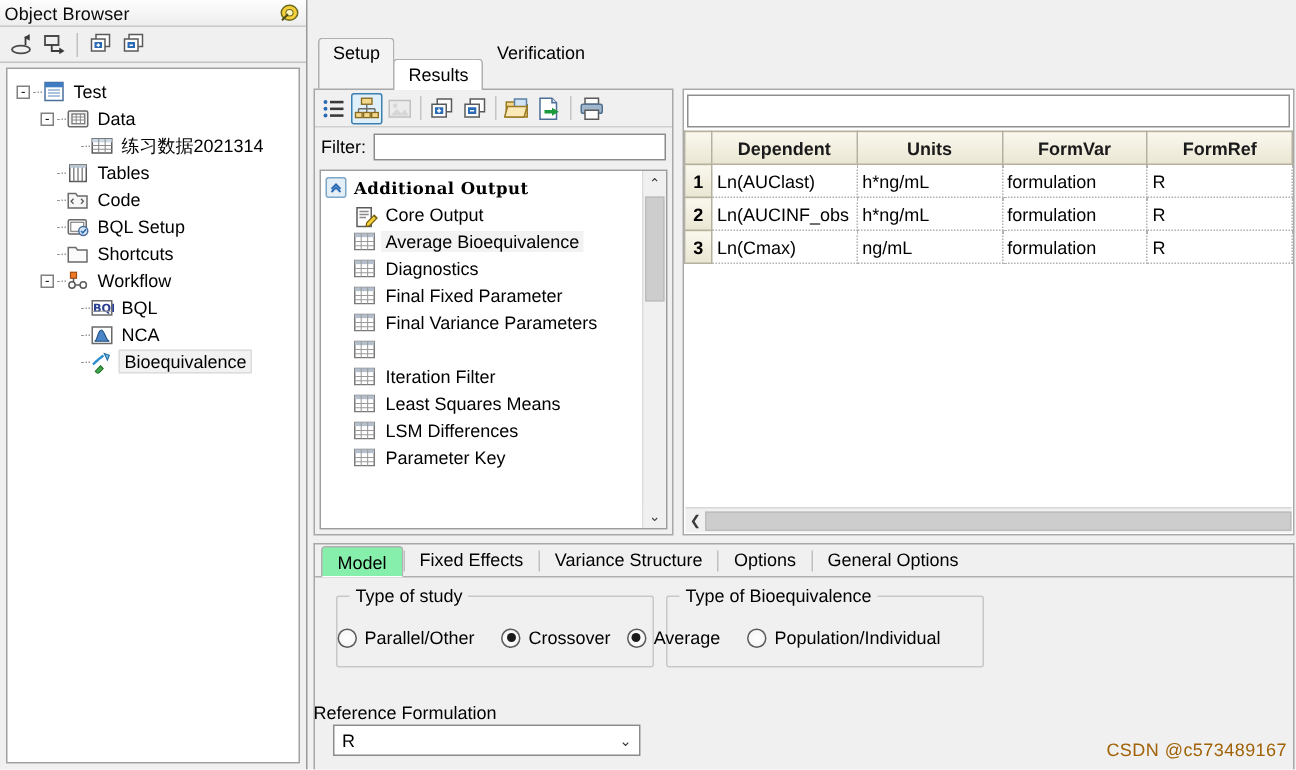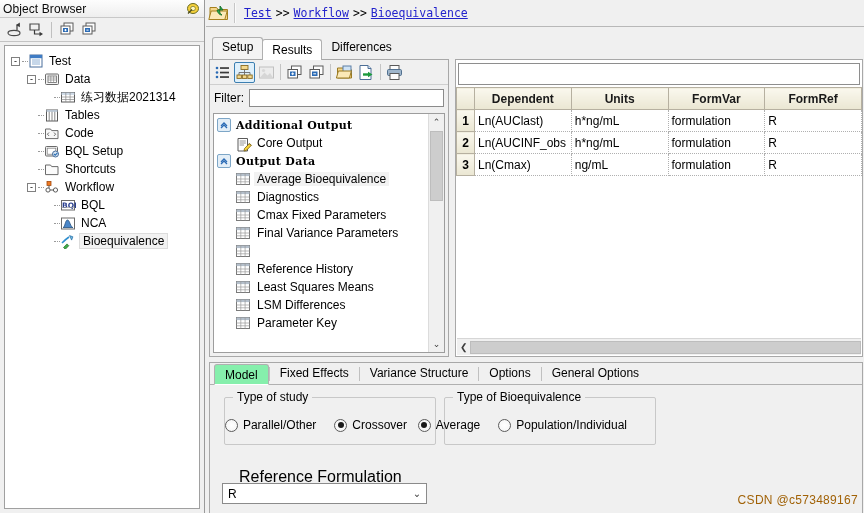--- a/index.html
+++ b/index.html
@@ -67,21 +67,21 @@
   .bc-text { font-family: "Liberation Serif", serif; font-size: 13px; color: #000; }
   .bc-link { color: #2222cc; text-decoration: underline; font-family: "DejaVu Sans Mono", monospace; font-size: 11.5px; }
   .bc-sep { color: #000; margin: 0 4px; font-family: "DejaVu Sans Mono", monospace; font-size: 11.5px; }
 
   
   #top-tabs {
     position: absolute; left: 212px; top: 40px; width: 238px; height: 20px;
     display: flex; align-items: flex-end;
   }
   .tab {
-    height: 23px; padding: 0 9px; font-size: 12px; line-height: 19px;
+    height: 35px; padding: 0 9px; font-size: 12px; line-height: 19px;
     background: #f3f3f3; border: 1px solid #b0b0b0; border-bottom: none;
     border-radius: 3px 3px 0 0; margin-right: -1px; color: #000;
   }
   .tab.active { background: #ffffff; height: 21px; line-height: 21px; position: relative; z-index: 3; font-weight: normal; }
   .tab.plain { background: transparent; border-color: transparent; }
 
   
   #results-panel {
     position: absolute; left: 209px; top: 59px; width: 240px; height: 298px;
     background: #f0f0f0; border: 1px solid #a8a8a8;
@@ -176,21 +176,21 @@
   .radio-row { display: flex; align-items: center; height: 100%; padding: 8px 10px 0 10px; gap: 0; justify-content: flex-end; }
   .radio { display: flex; align-items: center; margin-right: 18px; }
   .rdot {
     width: 13px; height: 13px; border-radius: 50%; border: 1px solid #5c5c5c;
     background: radial-gradient(#ffffff,#f2f2f2); margin-right: 5px; flex: none;
     display: flex; align-items: center; justify-content: center;
   }
   .rdot.on::after { content: ""; width: 6px; height: 6px; border-radius: 50%; background: #1a1a1a; }
   .radio .rlabel { font-size: 12px; white-space: nowrap; }
 
-  #refform-label { position: absolute; left: 239px; top: 468px; font-size: 16px; }
+  #refform-label { position: absolute; left: 209px; top: 468px; font-size: 12px; }
   #refform-select {
     position: absolute; left: 222px; top: 483px; width: 205px; height: 21px;
     background: #ffffff; border: 1px solid #8b8b8b;
     display: flex; align-items: center; padding: 0 0 0 5px; font-size: 12px;
   }
   #refform-select .val { flex: 1; }
   #refform-select .chevd { width: 18px; text-align: center; color: #3c3c3c; font-size: 10px; }
 
   #watermark {
     position: absolute; right: 6px; bottom: 6px; font-size: 12px; color: #a16207; letter-spacing: 0.3px;
@@ -364,36 +364,25 @@
           <span class="ico"><svg width="16" height="15" viewBox="0 0 16 15">
               <path d="M2 9 C4 7 6 5 9 3" stroke="#2f8fd0" stroke-width="1.6" fill="none"></path>
               <path d="M9.5 1.6 l3.4 1.2 l-1.3 3.3 z" fill="#6fb8e4" stroke="#1f6a9f" stroke-width="0.7"></path>
               <path d="M3.5 13.5 l3.5 -3.6 l1.8 1.8 l-3.5 3.6 z" fill="#3faa4a" stroke="#1c6b27" stroke-width="0.7"></path>
             </svg></span>
           <span class="lbl">Bioequivalence</span>
         </div>
       </div>
   </div>
 
-  <div id="breadcrumb-bar">
-    <span class="bc-appicon">
-      <svg width="22" height="20" viewBox="0 0 22 20">
-        <path d="M2 4.5 h6.5 l1.6 2 h9.4 v10 h-17.5 z" fill="#f6d68a" stroke="#a5801f" stroke-width="1"></path>
-        <path d="M3.2 8 h16 l-2.4 8.5 h-16 z" fill="#fbe9b7" stroke="#a5801f" stroke-width="1"></path>
-        <path d="M12 3 l0 4 l-3 0 c0 0 1 5 5 5 c-3 -1.5 -2.2 -5 -2.2 -5 l3.2 0 z" fill="#2eac4a" stroke="#146b28" stroke-width="0.9"></path>
-      </svg>
-    </span>
-    <span class="bc-divider"></span>
-    <span id="breadcrumb-items" class="bc-text"><span class="bc-link">Test</span><span class="bc-sep">&gt;&gt;</span><span class="bc-link">Workflow</span><span class="bc-sep">&gt;&gt;</span><span class="bc-link">Bioequivalence</span></span>
-  </div>
 
   <div id="top-tabs">
       <div class="tab">Setup</div>
       <div class="tab active">Results</div>
-      <div class="tab plain">Differences</div>
+      <div class="tab plain">Verification</div>
     </div>
 
   <div id="results-panel">
 
     <div id="results-toolbar">
       <div class="rtb">
         <svg width="17" height="17" viewBox="0 0 17 17">
           <circle cx="3" cy="4" r="1.3" fill="#2b6bb5"></circle>
             <rect x="6" y="3.2" width="9" height="1.7" fill="#3a3a3a"></rect>
           <circle cx="3" cy="8.5" r="1.3" fill="#2b6bb5"></circle>
@@ -479,29 +468,20 @@
           </div>
           <div class="oitem">
             <span class="grid-ico"><svg width="17" height="16" viewBox="0 0 17 16">
                 <path d="M2 1.5 h9.5 v12.5 h-9.5 z" fill="#ffffff" stroke="#5a5a5a" stroke-width="1"></path>
                 <path d="M3.6 4 h6.2 M3.6 6 h6.2 M3.6 8 h4.4" stroke="#8a8a8a" stroke-width="0.9"></path>
                 <path d="M8.5 11.5 L13.5 6.4 L15.4 8.3 L10.4 13.4 L8 14 Z" fill="#f5d23a" stroke="#7a6012" stroke-width="0.8"></path>
                 <path d="M13.2 6.7 L15.1 8.6" stroke="#7a6012" stroke-width="0.8"></path>
               </svg></span>
             <span class="oname">Core Output</span>
           </div>
-          <div class="ogroup">
-            <span class="chev">
-              <svg width="10" height="10" viewBox="0 0 10 10">
-                <path d="M2 6 L5 3 L8 6" stroke="#2b6bb5" stroke-width="1.3" fill="none"></path>
-                <path d="M2 8 L5 5 L8 8" stroke="#2b6bb5" stroke-width="1.3" fill="none"></path>
-              </svg>
-            </span>
-            <span class="gname">Output Data</span>
-          </div>
           <div class="oitem sel">
             <span class="grid-ico"><svg width="14" height="12" viewBox="0 0 14 12">
                 <rect x="0.5" y="0.5" width="13" height="11" fill="#ffffff" stroke="#7a7a7a" stroke-width="1"></rect>
                 <rect x="0.5" y="0.5" width="13" height="2.6" fill="#b4bfcb"></rect>
                 <path d="M0.5 6 h13 M0.5 8.8 h13 M4.8 0.5 v11 M9.1 0.5 v11" stroke="#9a9a9a" stroke-width="0.7"></path>
               </svg></span>
             <span class="oname">Average Bioequivalence</span>
           </div>
           <div class="oitem">
             <span class="grid-ico"><svg width="14" height="12" viewBox="0 0 14 12">
@@ -510,21 +490,21 @@
                 <path d="M0.5 6 h13 M0.5 8.8 h13 M4.8 0.5 v11 M9.1 0.5 v11" stroke="#9a9a9a" stroke-width="0.7"></path>
               </svg></span>
             <span class="oname">Diagnostics</span>
           </div>
           <div class="oitem">
             <span class="grid-ico"><svg width="14" height="12" viewBox="0 0 14 12">
                 <rect x="0.5" y="0.5" width="13" height="11" fill="#ffffff" stroke="#7a7a7a" stroke-width="1"></rect>
                 <rect x="0.5" y="0.5" width="13" height="2.6" fill="#b4bfcb"></rect>
                 <path d="M0.5 6 h13 M0.5 8.8 h13 M4.8 0.5 v11 M9.1 0.5 v11" stroke="#9a9a9a" stroke-width="0.7"></path>
               </svg></span>
-            <span class="oname">Cmax Fixed Parameters</span>
+            <span class="oname">Final Fixed Parameter</span>
           </div>
           <div class="oitem">
             <span class="grid-ico"><svg width="14" height="12" viewBox="0 0 14 12">
                 <rect x="0.5" y="0.5" width="13" height="11" fill="#ffffff" stroke="#7a7a7a" stroke-width="1"></rect>
                 <rect x="0.5" y="0.5" width="13" height="2.6" fill="#b4bfcb"></rect>
                 <path d="M0.5 6 h13 M0.5 8.8 h13 M4.8 0.5 v11 M9.1 0.5 v11" stroke="#9a9a9a" stroke-width="0.7"></path>
               </svg></span>
             <span class="oname">Final Variance Parameters</span>
           </div>
           <div class="oitem">
@@ -533,21 +513,21 @@
                 <rect x="0.5" y="0.5" width="13" height="2.6" fill="#b4bfcb"></rect>
                 <path d="M0.5 6 h13 M0.5 8.8 h13 M4.8 0.5 v11 M9.1 0.5 v11" stroke="#9a9a9a" stroke-width="0.7"></path>
               </svg></span>
           </div>
           <div class="oitem">
             <span class="grid-ico"><svg width="14" height="12" viewBox="0 0 14 12">
                 <rect x="0.5" y="0.5" width="13" height="11" fill="#ffffff" stroke="#7a7a7a" stroke-width="1"></rect>
                 <rect x="0.5" y="0.5" width="13" height="2.6" fill="#b4bfcb"></rect>
                 <path d="M0.5 6 h13 M0.5 8.8 h13 M4.8 0.5 v11 M9.1 0.5 v11" stroke="#9a9a9a" stroke-width="0.7"></path>
               </svg></span>
-            <span class="oname">Reference History</span>
+            <span class="oname">Iteration Filter</span>
           </div>
           <div class="oitem">
             <span class="grid-ico"><svg width="14" height="12" viewBox="0 0 14 12">
                 <rect x="0.5" y="0.5" width="13" height="11" fill="#ffffff" stroke="#7a7a7a" stroke-width="1"></rect>
                 <rect x="0.5" y="0.5" width="13" height="2.6" fill="#b4bfcb"></rect>
                 <path d="M0.5 6 h13 M0.5 8.8 h13 M4.8 0.5 v11 M9.1 0.5 v11" stroke="#9a9a9a" stroke-width="0.7"></path>
               </svg></span>
             <span class="oname">Least Squares Means</span>
           </div>
           <div class="oitem">

